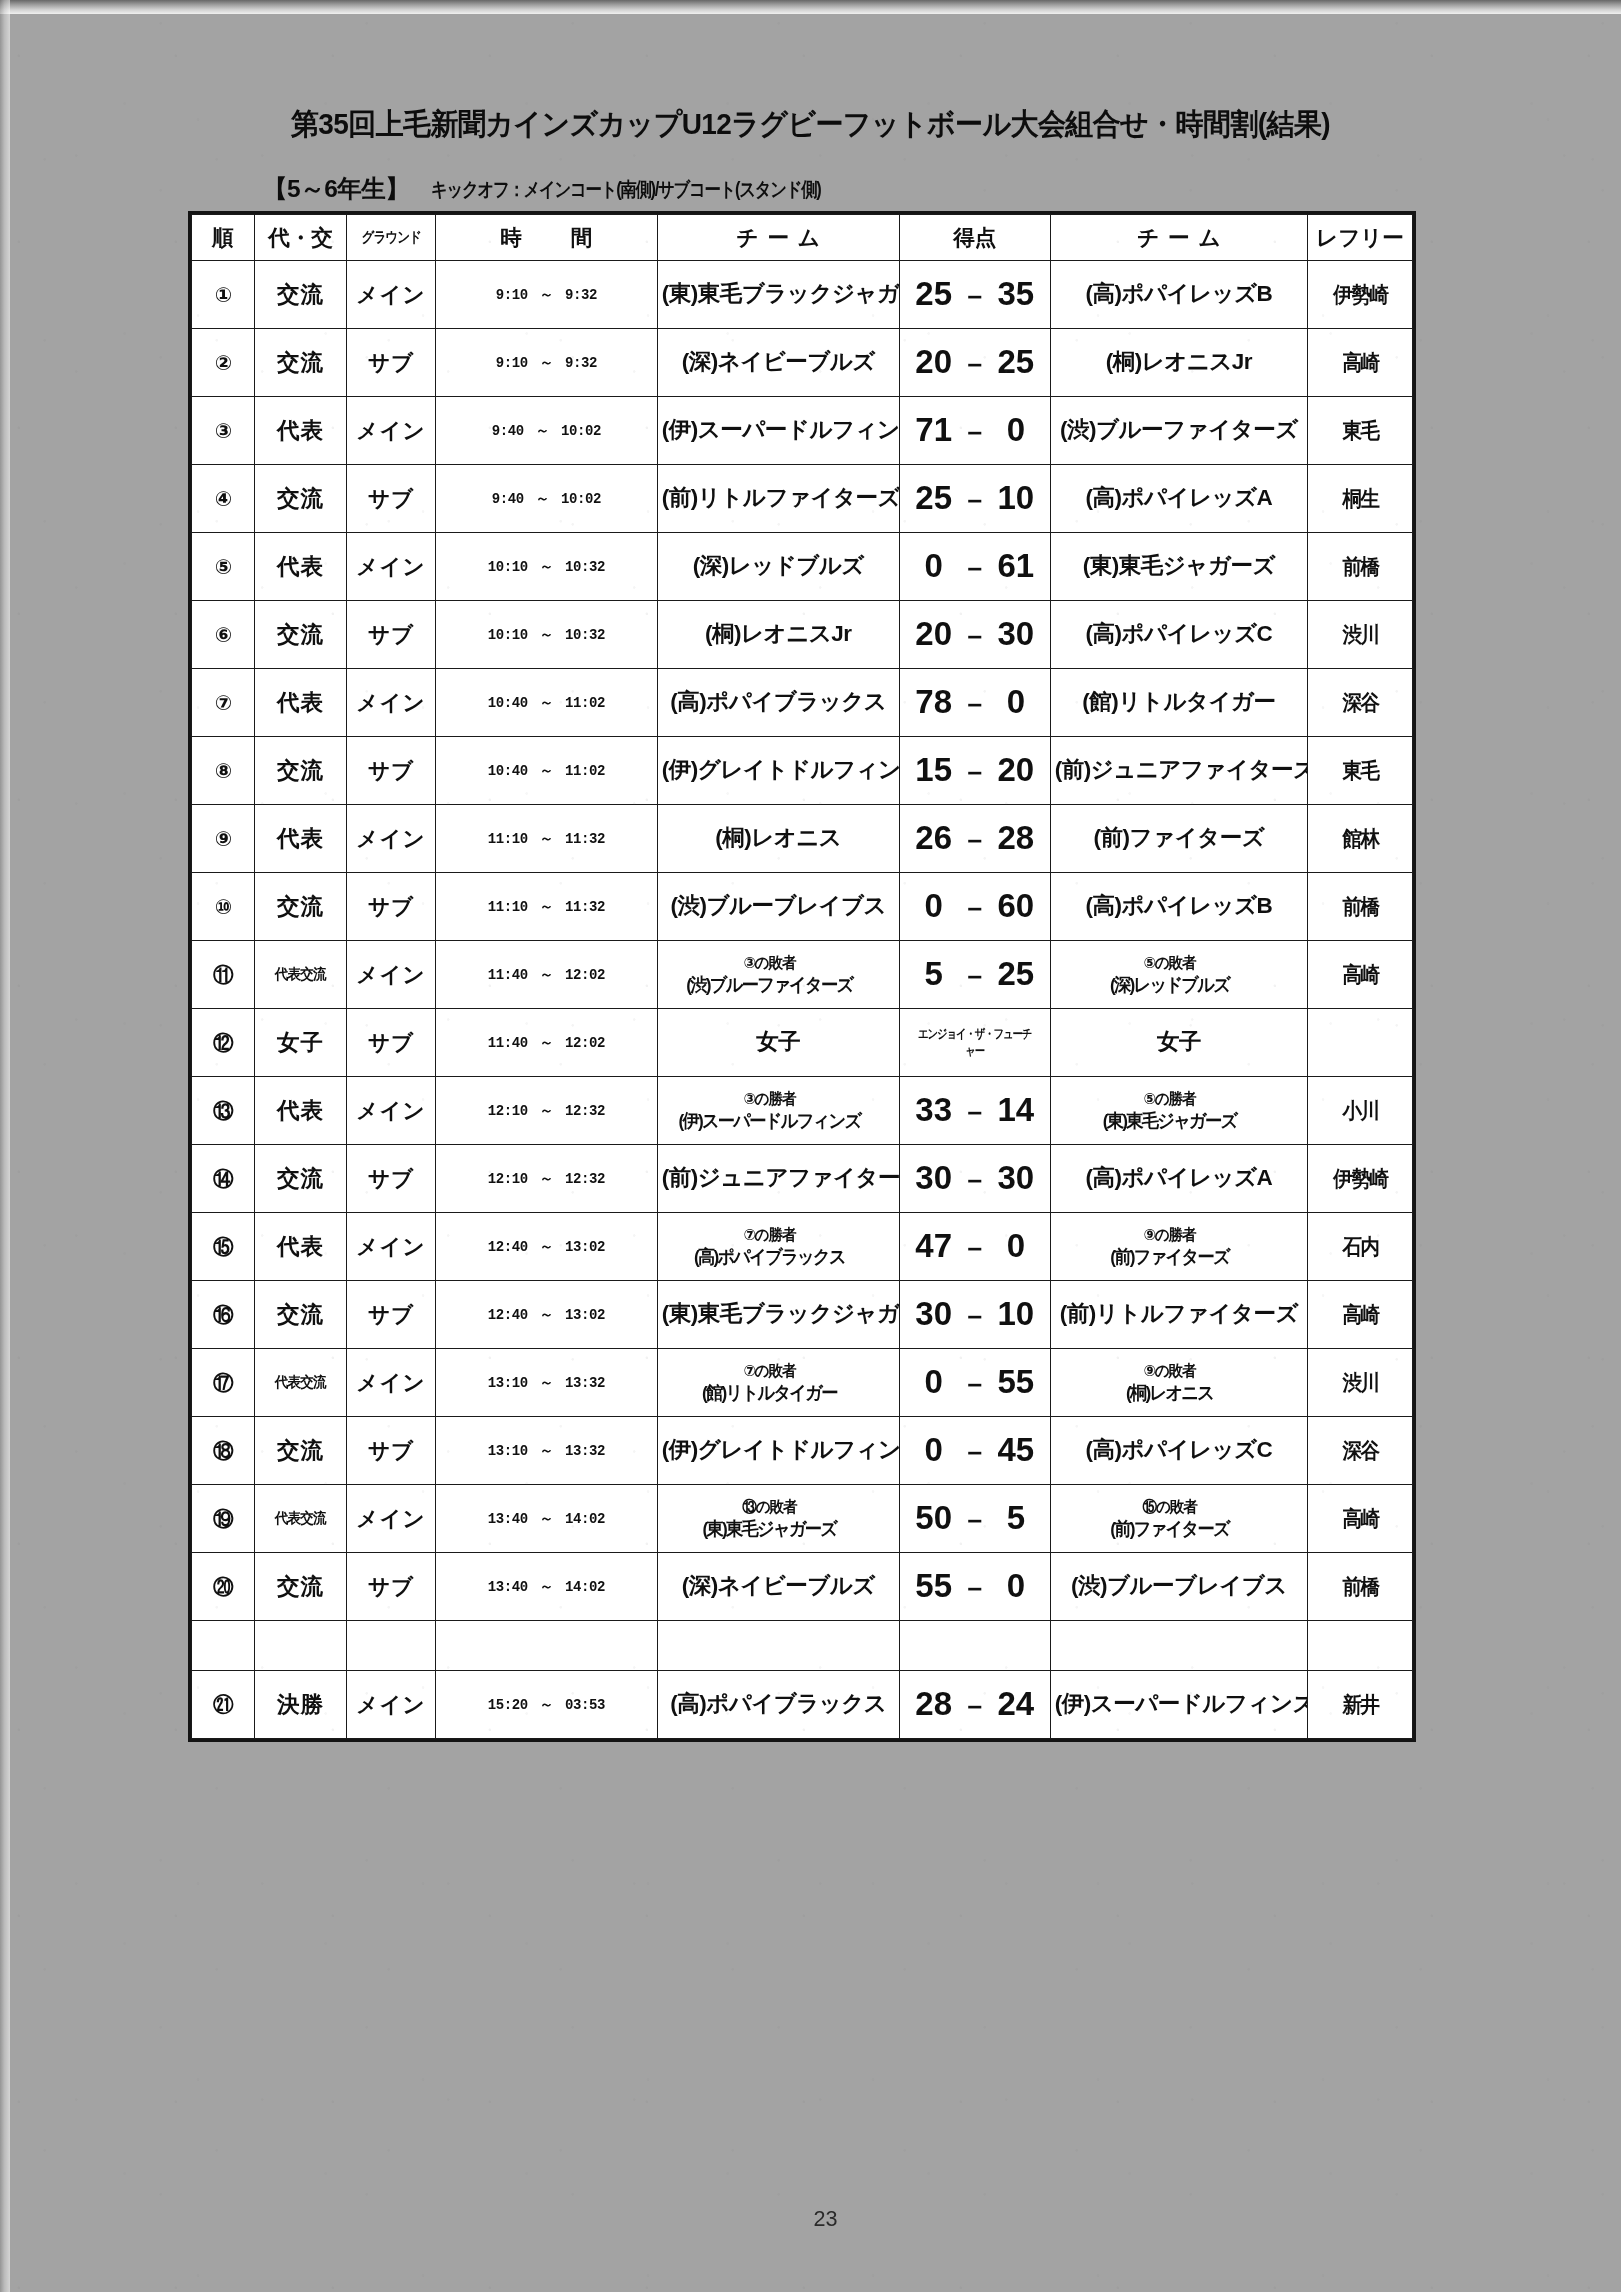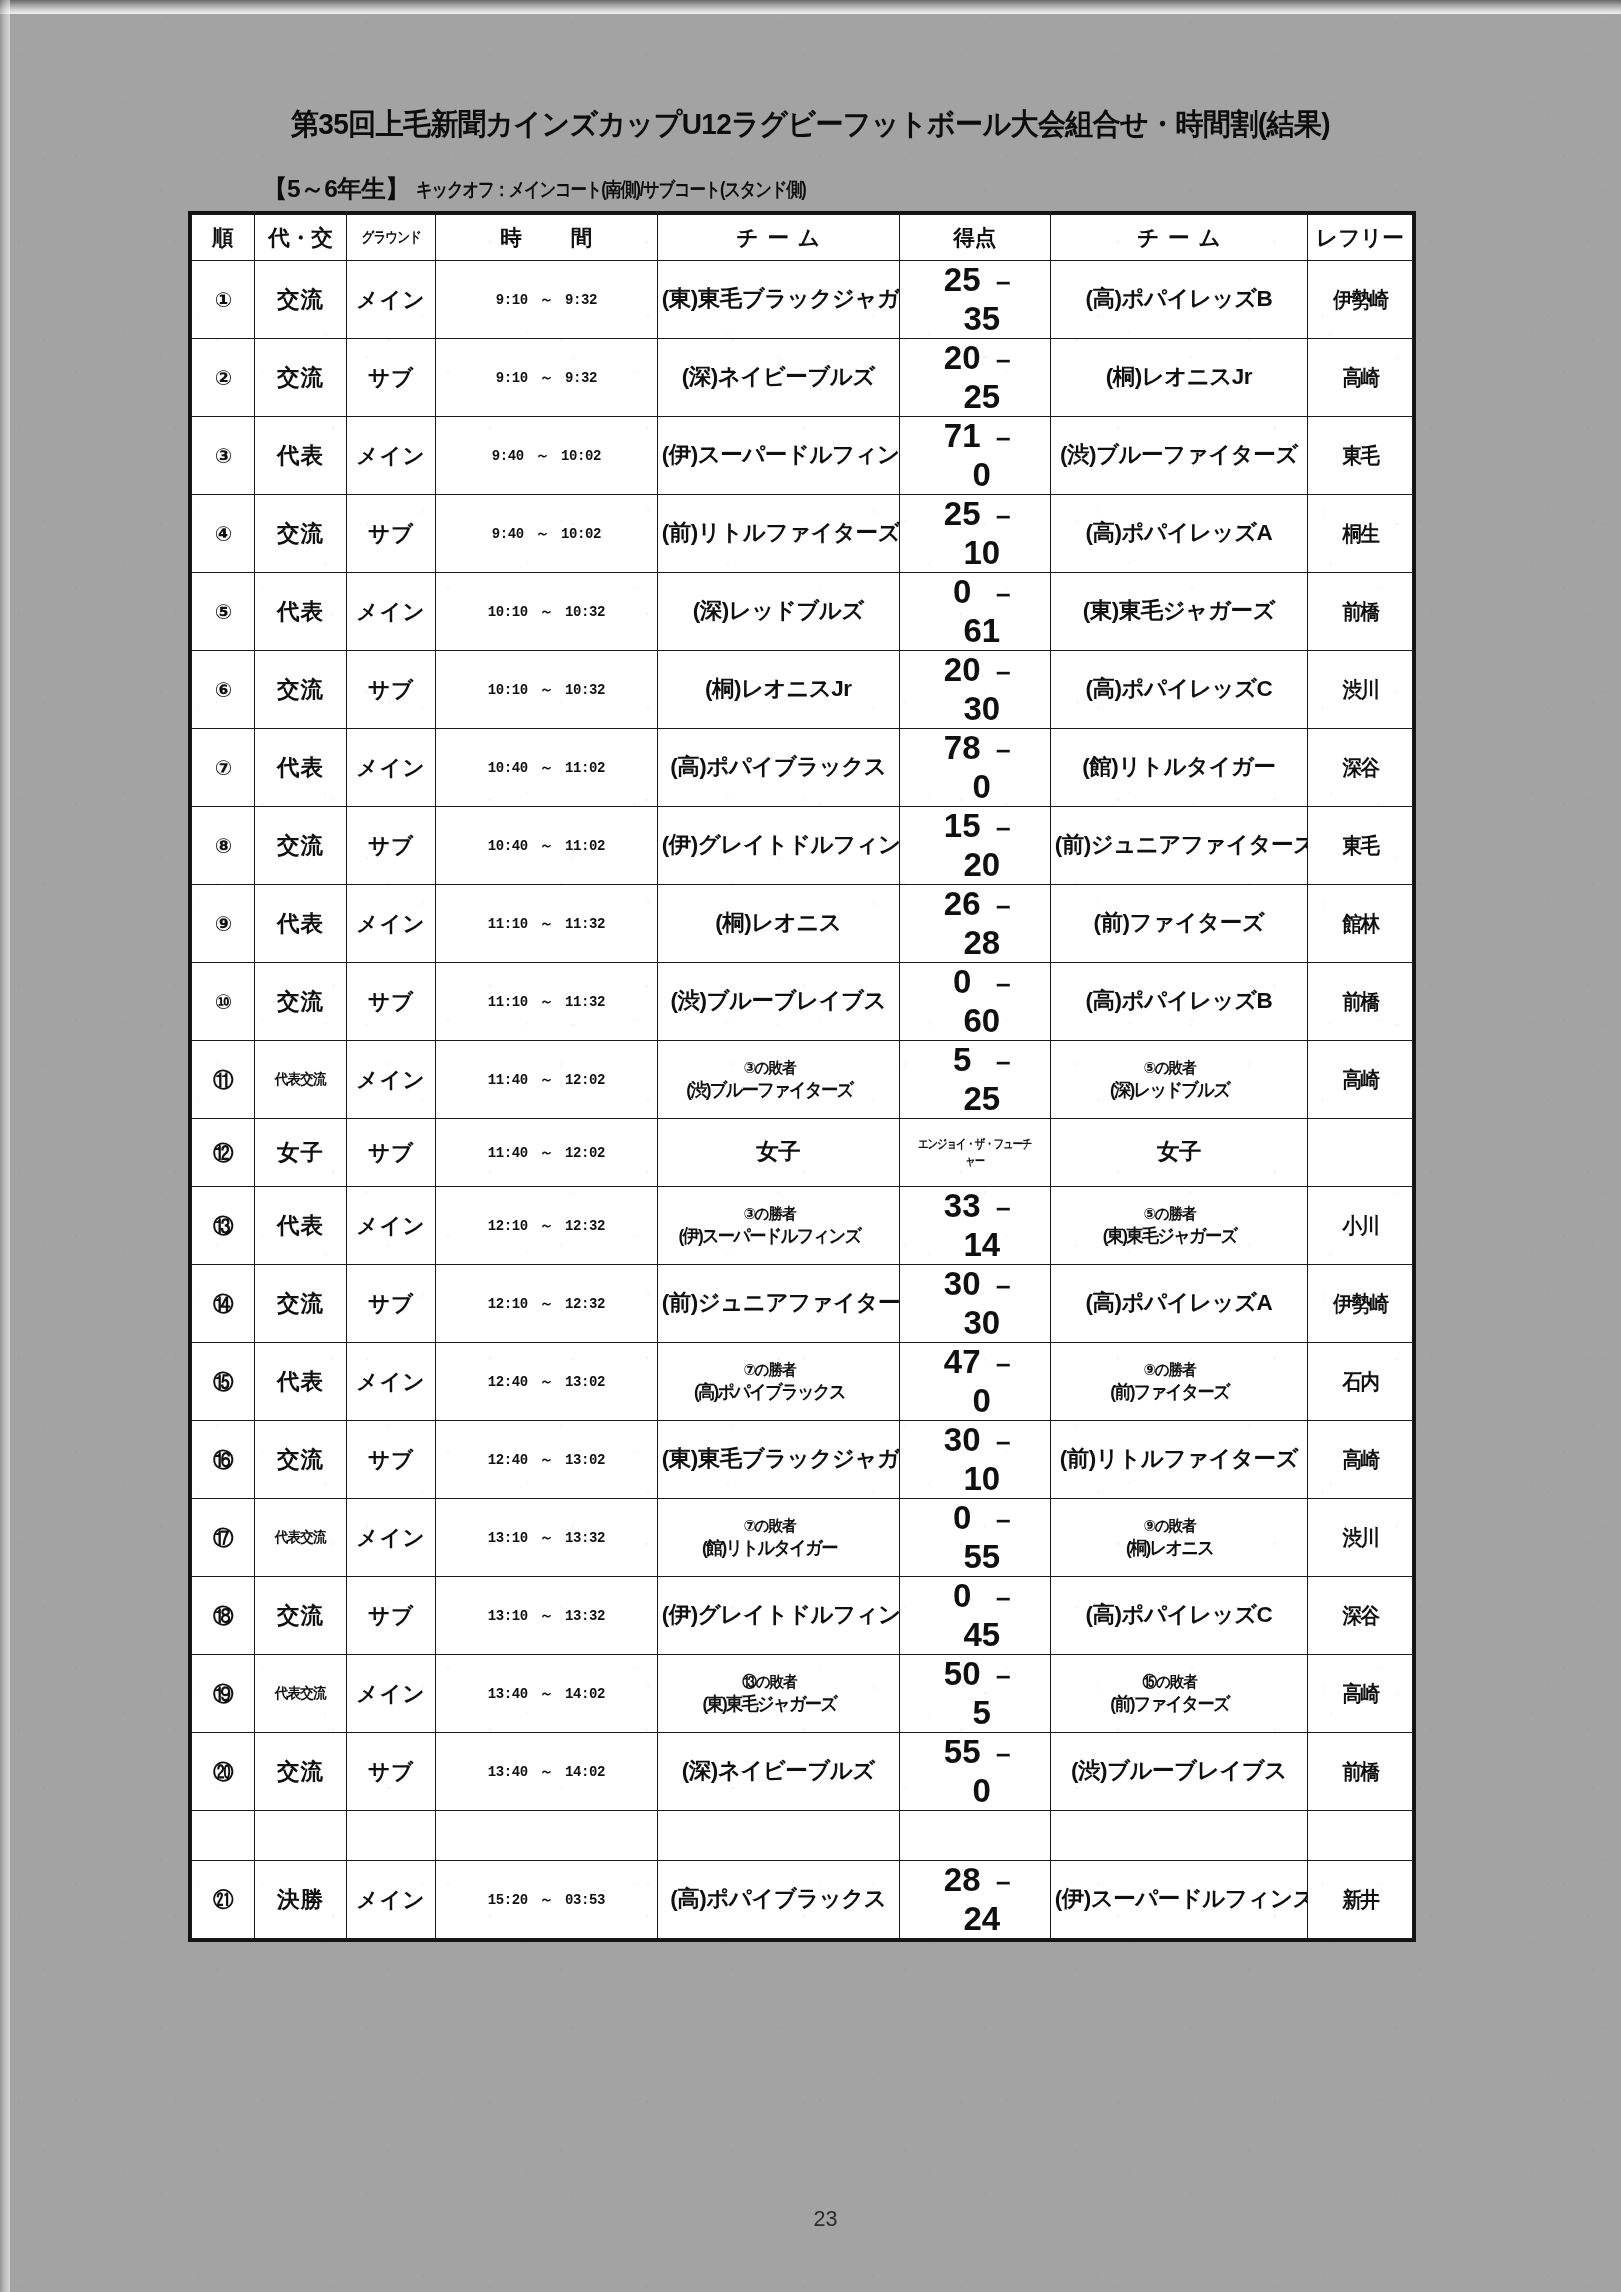--- a/index.html
+++ b/index.html
@@ -64,21 +64,21 @@
     letter-spacing: -0.6px;
     white-space: nowrap;
     transform: scaleY(1.06);
   }
   .subtitle-row {
     position: absolute;
     top: 172px;
     left: 263px;
     display: flex;
     align-items: flex-end;
-    gap: 7px;
+    gap: 22px;
     white-space: nowrap;
   }
   .subtitle-grade {
     font-size: 24.5px;
     font-weight: bold;
     letter-spacing: -0.5px;
   }
   .subtitle-kickoff {
     font-size: 19.6px;
     font-weight: bold;
@@ -171,21 +171,21 @@
     letter-spacing: -1.2px;
   }
   .cell-team .tname { display: block; }
   .cell-team.plain { font-size: 22.5px; letter-spacing: -0.5px; transform: none; }
 
   .cell-score {
     font-size: 33px;
     letter-spacing: 0px;
     font-variant-numeric: tabular-nums;
   }
-  .cell-score .sv { display: inline-block; min-width: 43px; margin-left: 14px; }
+  .cell-score .sv { display: inline-block; min-width: 43px; }
   .cell-score .dash { display: inline-block; padding: 0 5.9px; font-size: 27.4px; }
   .cell-score.note {
     font-size: 12.7px;
     letter-spacing: -1.4px;
     transform: scaleX(.82);
   }
   .cell-ref { font-size: 21.6px; letter-spacing: -1.5px; transform: scaleX(.9); }
 
   
   .ghost {

